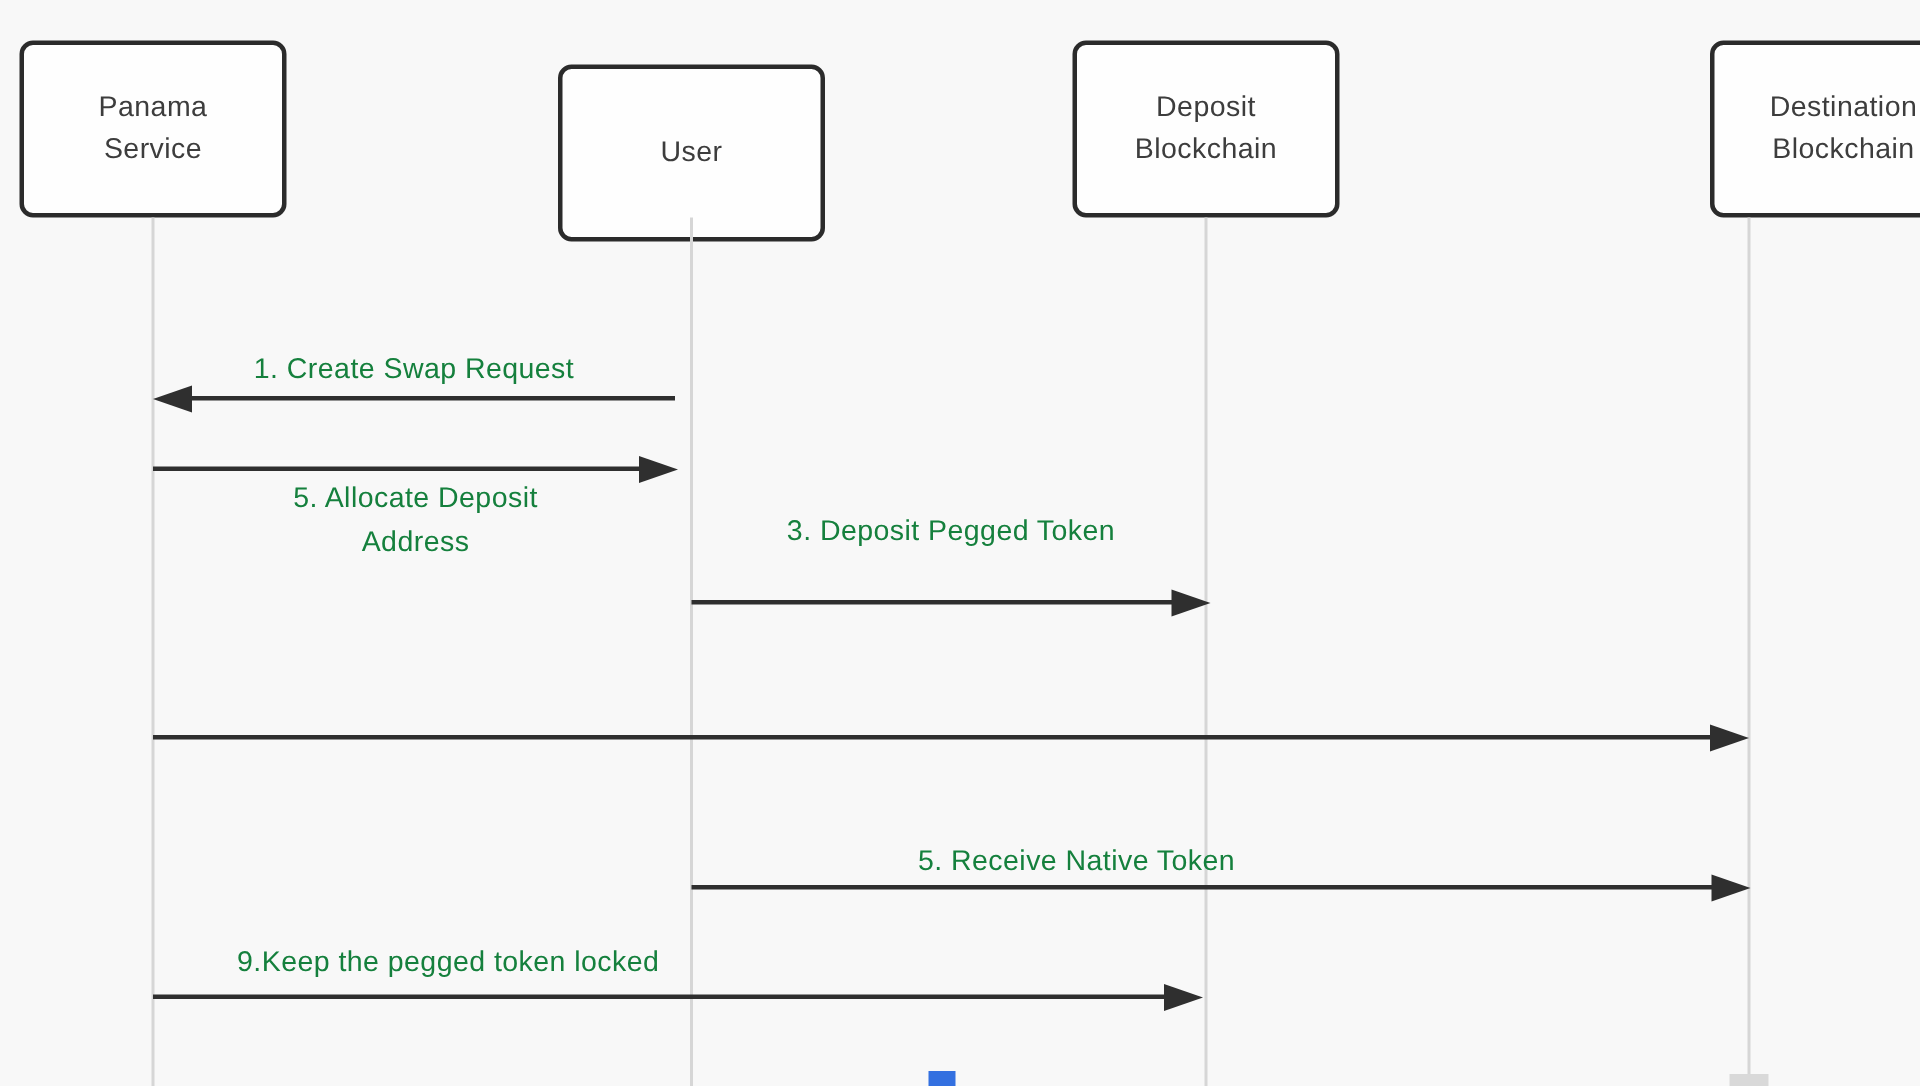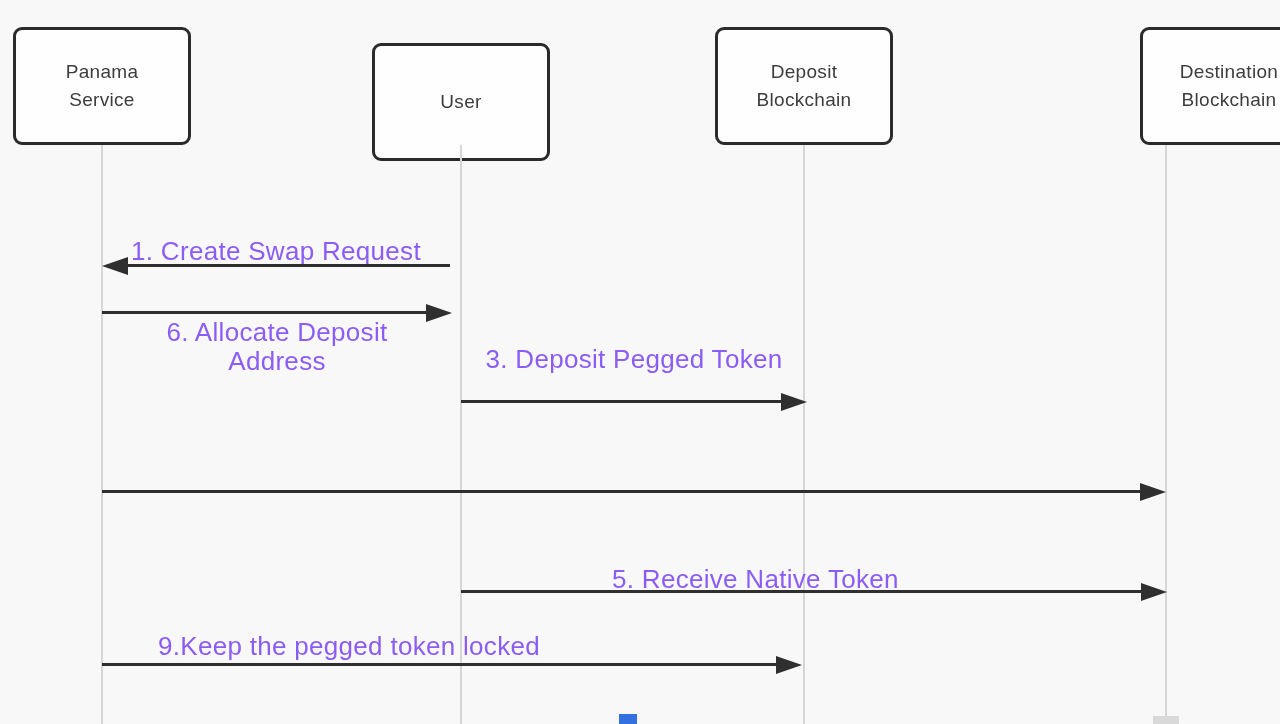--- a/index.html
+++ b/index.html
@@ -101,23 +101,23 @@
   .arrow-3 .shaft { left: 0; right: 22px; }
   .arrow-4 { left: 102px;  top: 483px; width: 1064px; }
   .arrow-4 .shaft { left: 0; right: 22px; }
   .arrow-5 { left: 461px;  top: 583px; width: 706px;  }
   .arrow-5 .shaft { left: 0; right: 22px; }
   .arrow-6 { left: 102px;  top: 656px; width: 700px;  }
   .arrow-6 .shaft { left: 0; right: 22px; }
   
   .msg-label {
     position: absolute;
-    font-size: 26px;
+    font-size: 19px;
     letter-spacing: 0.3px;
-    color: #8b5cf6;
+    color: #15803d;
     white-space: pre-line;
   }
   .msg-label-1 { left: 102px; width: 348px; top: 236px; text-align: center; white-space: nowrap; }
   .msg-label-2 { left: 102px; width: 350px; top: 318px; text-align: center; line-height: 29px; }
   .msg-label-3 { left: 461px; width: 346px; top: 344px; text-align: center; white-space: nowrap; }
   .msg-label-4 { left: 130px; top: 459px; white-space: nowrap; }
   .msg-label-5 { left: 612px; top: 564px; white-space: nowrap; }
   .msg-label-6 { left: 158px; top: 631px; white-space: nowrap; }
   
   .blue-marker {
@@ -159,21 +159,21 @@
   <div class="msg-label msg-label-1">1. Create Swap Request</div>
   <div class="arrow arrow-1">
     <div class="shaft"></div>
     <div class="head-left"></div>
   </div>
 
   <div class="arrow arrow-2">
     <div class="shaft"></div>
     <div class="head-right"></div>
   </div>
-  <div class="msg-label msg-label-2">6. Allocate Deposit
+  <div class="msg-label msg-label-2">5. Allocate Deposit
 Address</div>
 
   <div class="msg-label msg-label-3">3. Deposit Pegged Token</div>
   <div class="arrow arrow-3">
     <div class="shaft"></div>
     <div class="head-right"></div>
   </div>
 
   <div class="arrow arrow-4">
     <div class="shaft"></div>

